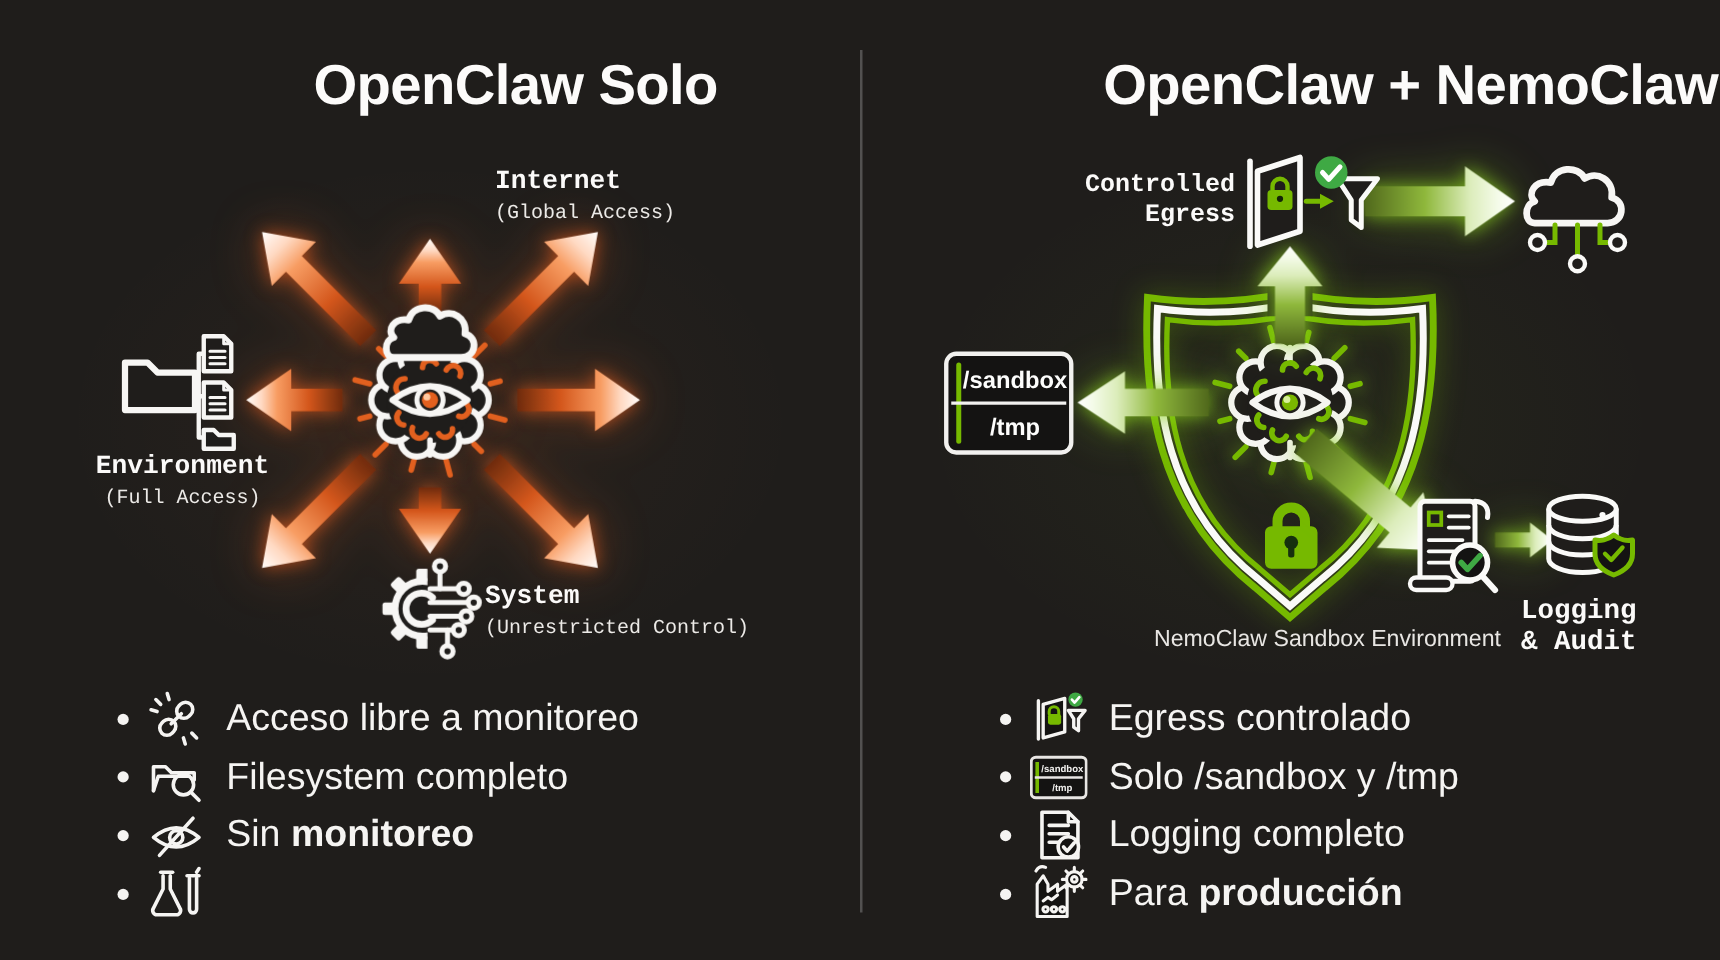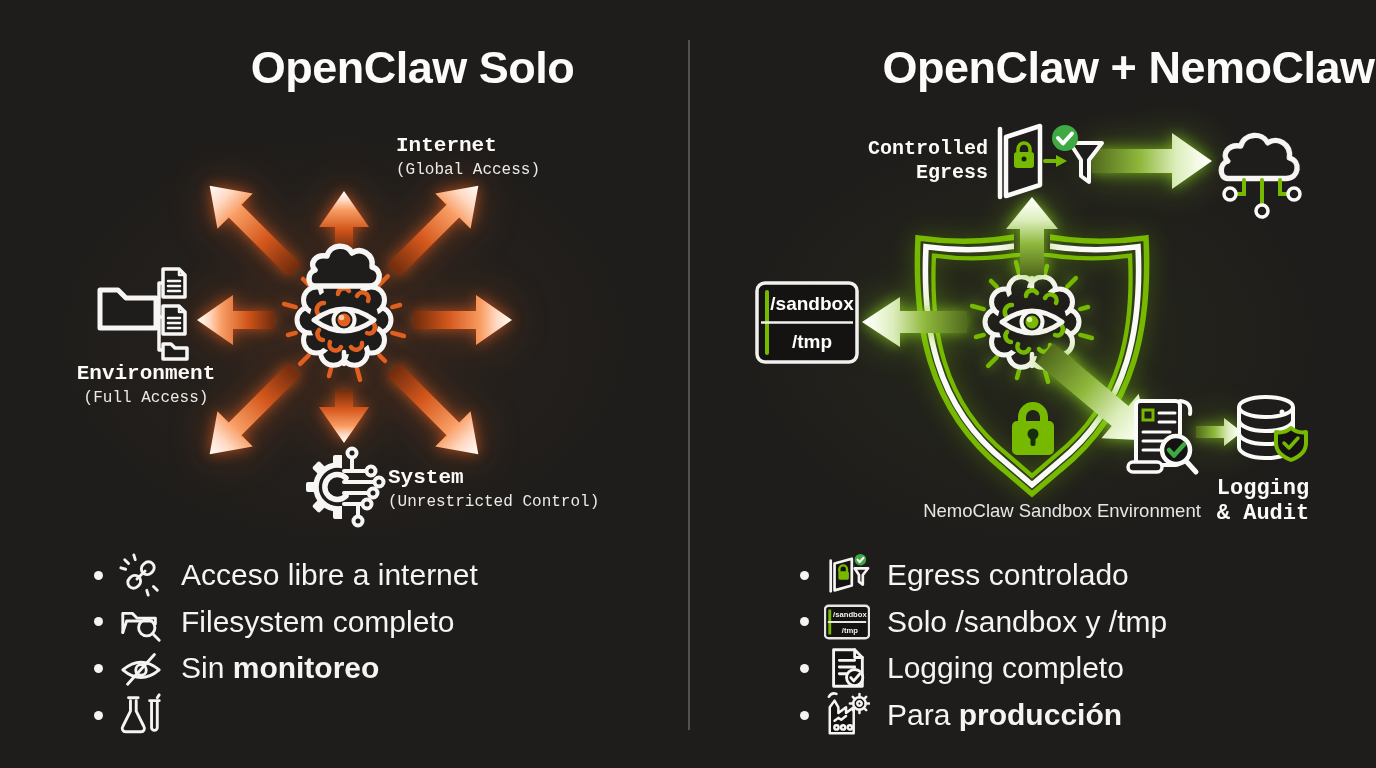--- a/index.html
+++ b/index.html
@@ -186,21 +186,21 @@
     <li>
       <span class="dot"></span>
       <svg class="bicon" viewBox="-24 -24 48 48" fill="none" stroke="#f5f4f2" stroke-width="3" stroke-linecap="round">
         <g transform="rotate(-45)">
             <rect x="-17" y="-6" width="14" height="12" rx="6"></rect>
             <rect x="3" y="-6" width="14" height="12" rx="6"></rect>
             <path d="M-6,0 H6"></path>
           </g>
         <path d="M-13,-12 l-4,-4 M-6,-16 l-1.5,-5 M-16,-6 l-5,-1.5 M13,12 l4,4 M6,16 l1.5,5"></path>
       </svg>
-      <span class="btext"><span>Acceso libre a internet</span><b></b></span>
+      <span class="btext"><span>Acceso libre a monitoreo</span><b></b></span>
     </li>
     <li>
       <span class="dot"></span>
       <svg class="bicon" viewBox="-24 -24 48 48" fill="none" stroke="#f5f4f2" stroke-width="3" stroke-linejoin="round" stroke-linecap="round">
         <path d="M-19,11 V-9 H-9 L-4,-4 H15 V2"></path>
         <path d="M-19,11 L-15,-1 H11"></path>
         <circle cx="6" cy="6" r="8.5"></circle>
           <path d="M12,12 L19,19"></path>
       </svg>
       <span class="btext"><span>Filesystem completo</span><b></b></span>

